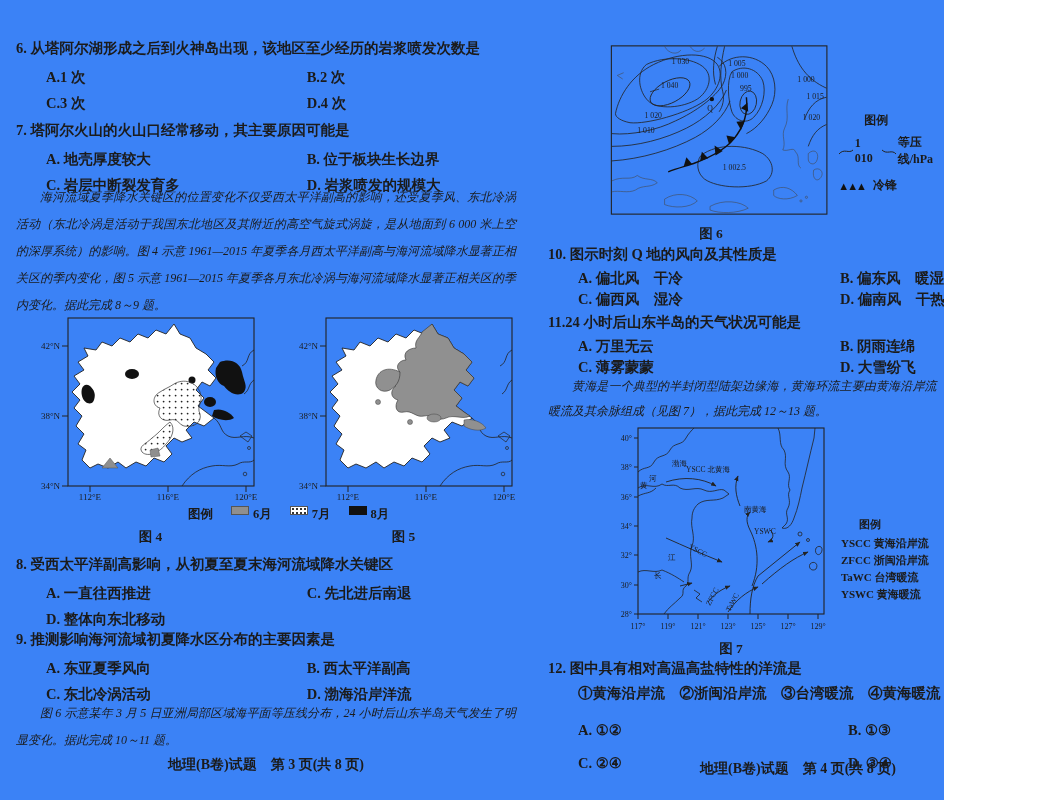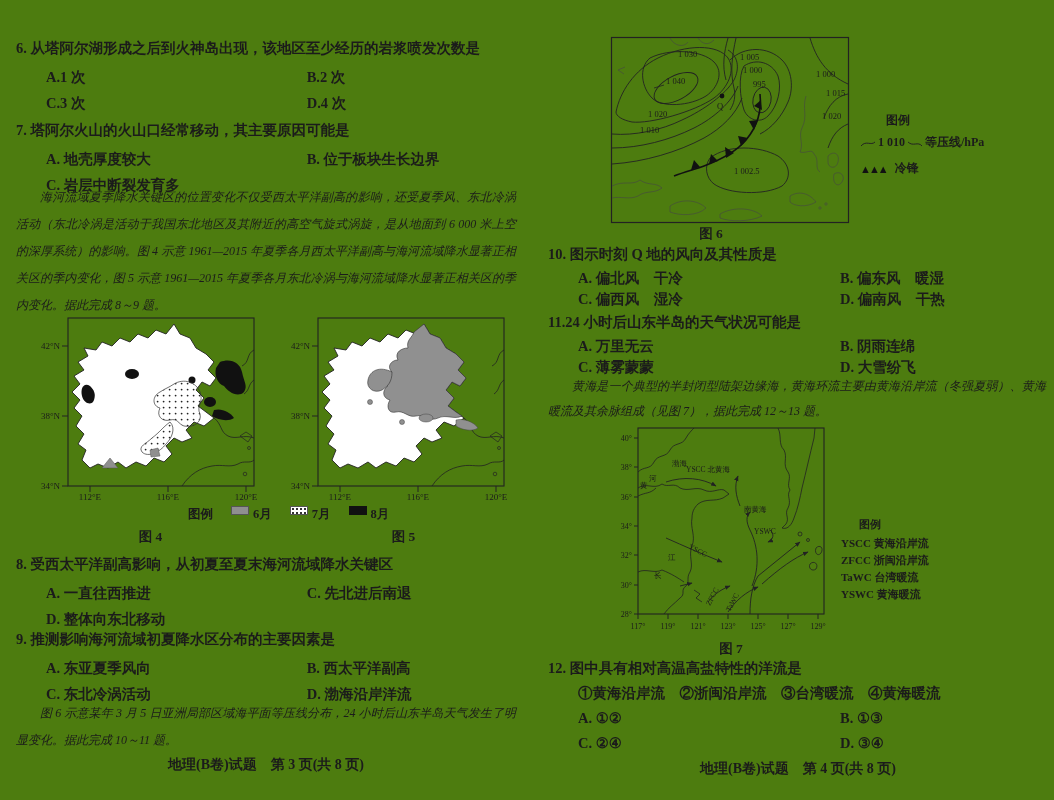--- a/index.html
+++ b/index.html
@@ -1,31 +1,31 @@
 <!DOCTYPE html>
 <html><head>
 <meta charset="utf-8">
 <style>
   html,body{margin:0;padding:0;background:#ffffff;}
-  .sheet{position:relative;width:1054px;height:800px;background:#4d7c0f;overflow:hidden;
+  .sheet{position:relative;width:944px;height:800px;background:#3b82f6;overflow:hidden;
          font-family:"Liberation Serif","DejaVu Serif",serif;color:#1b1b1b;}
   .q{position:absolute;width:504px;}
   .q-stem{font-size:14.5px;font-weight:700;line-height:25px;}
   .q-opts{display:grid;grid-template-columns:55% 45%;padding-left:30px;margin-top:3px;}
   .opt{font-size:14.5px;font-weight:700;line-height:26px;white-space:pre;}
   .tight .q-stem{line-height:21px;}
   .tight .q-opts .opt{line-height:21px;}
   .q12 .q-stem{line-height:25px;}
   .q-sub{padding-left:30px;font-size:14.5px;font-weight:700;line-height:25px;white-space:pre;}
   .q12 .q-opts .opt{line-height:25px;}
   .passage{position:absolute;font-size:12px;line-height:27px;text-indent:2em;text-align:justify;
            font-style:italic;font-weight:500;font-family:Liberation Serif, serif;}
   .footer{position:absolute;width:500px;text-align:center;font-size:14px;font-weight:700;}
   .cap{font-size:13.5px;font-weight:700;text-align:center;}
-  #figrow{position:absolute;left:24px;top:316px;display:flex;gap:2px;text-align:center;}
+  #figrow{position:absolute;left:24px;top:316px;display:flex;gap:10px;text-align:center;}
   #legend45{position:absolute;left:188px;top:506px;display:flex;align-items:center;gap:18px;
             font-size:12.5px;font-weight:600;}
   .leg-item{display:flex;gap:4px;}
   .sw{width:18px;height:9px;display:inline-block;border:1px solid #555;box-sizing:border-box;}
   .sw-gray{background:#8f8f8f;}
   .sw-dots{background-color:#fff;background-image:radial-gradient(#333 0.8px, transparent 0.9px);background-size:4px 4px;}
   .sw-black{background:#111;border-color:#111;}
   #caps45{position:absolute;left:24px;top:528px;width:506px;display:flex;}
   #caps45 .cap{width:50%;}
   #fig6wrap{position:absolute;left:610px;top:36px;display:flex;}
@@ -59,20 +59,21 @@
       <span class="opt">D.4 次</span>
     </div>
   </div>
 
   <div class="q" id="q7" style="left:16px;top:118px;">
     <div class="q-stem">7. 塔阿尔火山的火山口经常移动，其主要原因可能是</div>
     <div class="q-opts">
       <span class="opt">A. 地壳厚度较大</span>
       <span class="opt">B. 位于板块生长边界</span>
       <span class="opt">C. 岩层中断裂发育多</span>
+      <span class="opt">D. 岩浆喷发的规模大</span>
     </div>
   </div>
 
   <div class="passage" style="left:16px;top:184px;width:500px;">海河流域夏季降水关键区的位置变化不仅受西太平洋副高的影响，还受夏季风、东北冷涡活动（东北冷涡是活动于我国东北地区及其附近的高空气旋式涡旋，是从地面到 6 000 米上空的深厚系统）的影响。图 4 示意 1961—2015 年夏季各月西太平洋副高与海河流域降水显著正相关区的季内变化，图 5 示意 1961—2015 年夏季各月东北冷涡与海河流域降水显著正相关区的季内变化。据此完成 8～9 题。</div>
 
   <div id="figrow">
 
     <svg width="248" height="192" viewBox="0 0 248 192">
       <defs>
         <pattern id="pdots" width="6" height="6" patternUnits="userSpaceOnUse">
@@ -355,21 +356,21 @@
       <div>TaWC 台湾暖流</div>
       <div>YSWC 黄海暖流</div>
     </div>
   </div>
 
   <div class="cap" id="cap7">图 7</div>
 
   <div class="q q12" id="q12" style="left:548px;top:656px;width:498px;">
     <div class="q-stem">12. 图中具有相对高温高盐特性的洋流是</div>
     <div class="q-sub">①黄海沿岸流　②浙闽沿岸流　③台湾暖流　④黄海暖流</div>
-    <div class="q-opts" style="grid-template-columns:56% 44%;margin-top:0;">
+    <div class="q-opts" style="grid-template-columns:56% 44%;margin-top:12px;gap:8px;">
       <span class="opt">A. ①②</span>
       <span class="opt">B. ①③</span>
       <span class="opt">C. ②④</span>
       <span class="opt">D. ③④</span>
     </div>
   </div>
 
   <div class="footer" style="left:548px;top:760px;">地理(B卷)试题　第 4 页(共 8 页)</div>
 
 </div>

